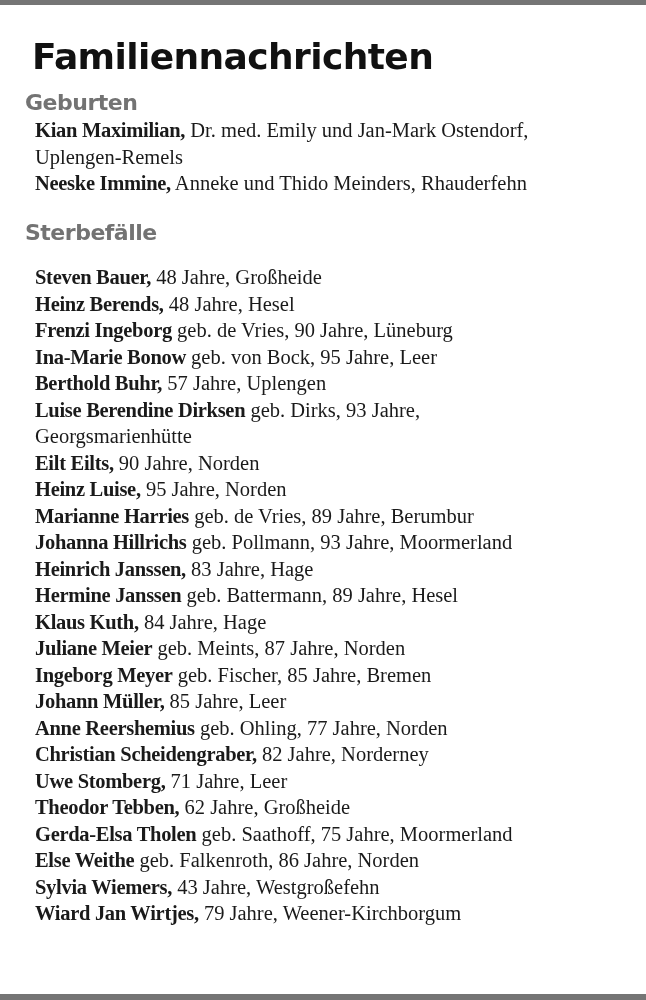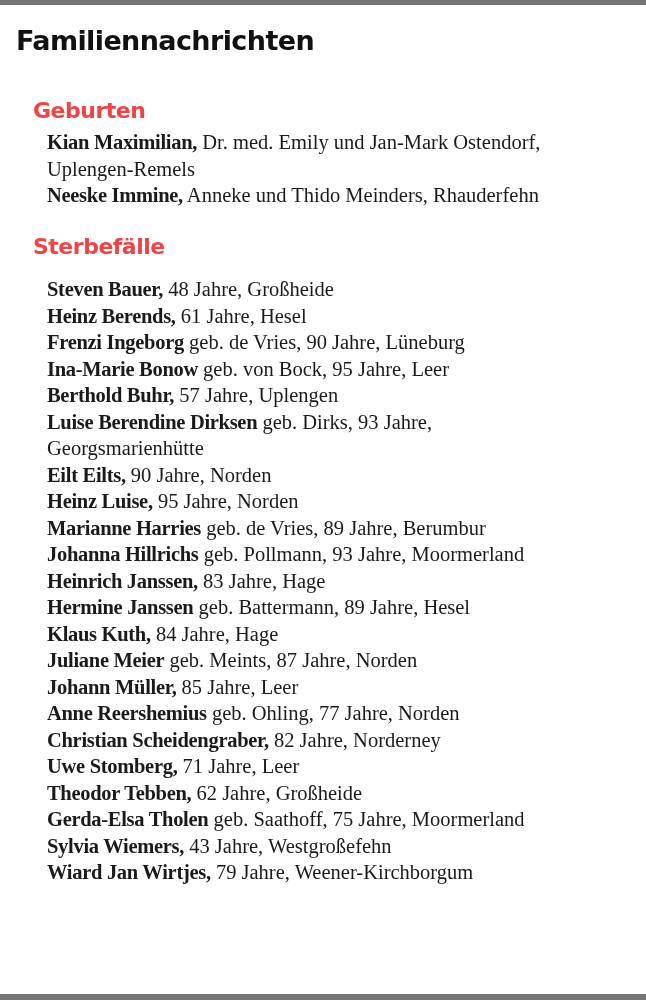--- a/index.html
+++ b/index.html
@@ -2,68 +2,70 @@
 <html><head>
 <meta charset="utf-8">
 <style>
   html, body { margin: 0; padding: 0; background: #ffffff; }
   body { width: 646px; height: 1000px; position: relative; overflow: hidden; }
   .bar-top { position: absolute; left: 0; top: 0; width: 646px; height: 5px; background: #757575; }
   .bar-bottom { position: absolute; left: 0; top: 994px; width: 646px; height: 6px; background: #757575; }
   .title {
     position: absolute; left: 16px; top: 22px;
     font-family: "DejaVu Sans", sans-serif; font-weight: bold;
-    font-size: 27px; letter-spacing: -0.6px; color: #111;
-    margin: 0; line-height: 38px;
+    font-size: 36px; letter-spacing: -0.6px; color: #111;
+    margin: 16px; line-height: 38px;
   }
   .section-head {
     position: absolute; left: 17px;
     font-family: "DejaVu Sans", sans-serif; font-weight: bold;
-    font-size: 22px; letter-spacing: -0.5px; color: #ef4444; margin: 16px; line-height: 30px;
+    font-size: 22px; letter-spacing: -0.5px; color: #737373; margin: 8px; line-height: 30px;
   }
   .list {
     position: absolute; left: 35px; width: 600px;
     font-family: "Liberation Serif", serif; font-size: 20.5px; color: #1a1a1a;
-    line-height: 26.5px; margin: 12px; padding: 0; list-style: none;
+    line-height: 26.5px; margin: 0; padding: 0; list-style: none;
   }
   .list li { margin: 0; padding: 0; }
   .name { font-weight: bold; letter-spacing: -0.3px; }
 </style>
 </head>
 <body>
 
 <div class="bar-top"></div>
 
 <h1 class="title">Familiennachrichten</h1>
 
 <h2 class="section-head" style="top:80px">Geburten</h2>
 <ul class="list" style="top:117px">
   <li><span class="name">Kian Maximilian,</span><span> Dr. med. Emily und Jan-Mark Ostendorf,</span><br><span>Uplengen-Remels</span></li>
   <li><span class="name">Neeske Immine,</span><span> Anneke und Thido Meinders, Rhauderfehn</span></li>
 </ul>
 
-<h2 class="section-head" style="top:216px">Sterbefälle</h2>
+<h2 class="section-head" style="top:210px">Sterbefälle</h2>
 <ul class="list" style="top:264px" id="deaths-list">
     <li><span class="name">Steven Bauer,</span><span> 48 Jahre, Großheide</span></li>
-    <li><span class="name">Heinz Berends,</span><span> 61 Jahre, Hesel</span></li>
+    <li><span class="name">Heinz Berends,</span><span> 48 Jahre, Hesel</span></li>
     <li><span class="name">Frenzi Ingeborg</span><span> geb. de Vries, 90 Jahre, Lüneburg</span></li>
     <li><span class="name">Ina-Marie Bonow</span><span> geb. von Bock, 95 Jahre, Leer</span></li>
     <li><span class="name">Berthold Buhr,</span><span> 57 Jahre, Uplengen</span></li>
     <li><span class="name">Luise Berendine Dirksen</span><span> geb. Dirks, 93 Jahre,</span><br><span>Georgsmarienhütte</span></li>
     <li><span class="name">Eilt Eilts,</span><span> 90 Jahre, Norden</span></li>
     <li><span class="name">Heinz Luise,</span><span> 95 Jahre, Norden</span></li>
     <li><span class="name">Marianne Harries</span><span> geb. de Vries, 89 Jahre, Berumbur</span></li>
     <li><span class="name">Johanna Hillrichs</span><span> geb. Pollmann, 93 Jahre, Moormerland</span></li>
     <li><span class="name">Heinrich Janssen,</span><span> 83 Jahre, Hage</span></li>
     <li><span class="name">Hermine Janssen</span><span> geb. Battermann, 89 Jahre, Hesel</span></li>
     <li><span class="name">Klaus Kuth,</span><span> 84 Jahre, Hage</span></li>
     <li><span class="name">Juliane Meier</span><span> geb. Meints, 87 Jahre, Norden</span></li>
+    <li><span class="name">Ingeborg Meyer</span><span> geb. Fischer, 85 Jahre, Bremen</span></li>
     <li><span class="name">Johann Müller,</span><span> 85 Jahre, Leer</span></li>
     <li><span class="name">Anne Reershemius</span><span> geb. Ohling, 77 Jahre, Norden</span></li>
     <li><span class="name">Christian Scheidengraber,</span><span> 82 Jahre, Norderney</span></li>
     <li><span class="name">Uwe Stomberg,</span><span> 71 Jahre, Leer</span></li>
     <li><span class="name">Theodor Tebben,</span><span> 62 Jahre, Großheide</span></li>
     <li><span class="name">Gerda-Elsa Tholen</span><span> geb. Saathoff, 75 Jahre, Moormerland</span></li>
+    <li><span class="name">Else Weithe</span><span> geb. Falkenroth, 86 Jahre, Norden</span></li>
     <li><span class="name">Sylvia Wiemers,</span><span> 43 Jahre, Westgroßefehn</span></li>
     <li><span class="name">Wiard Jan Wirtjes,</span><span> 79 Jahre, Weener-Kirchborgum</span></li>
   </ul>
 
 <div class="bar-bottom"></div>
 
 </body></html>

